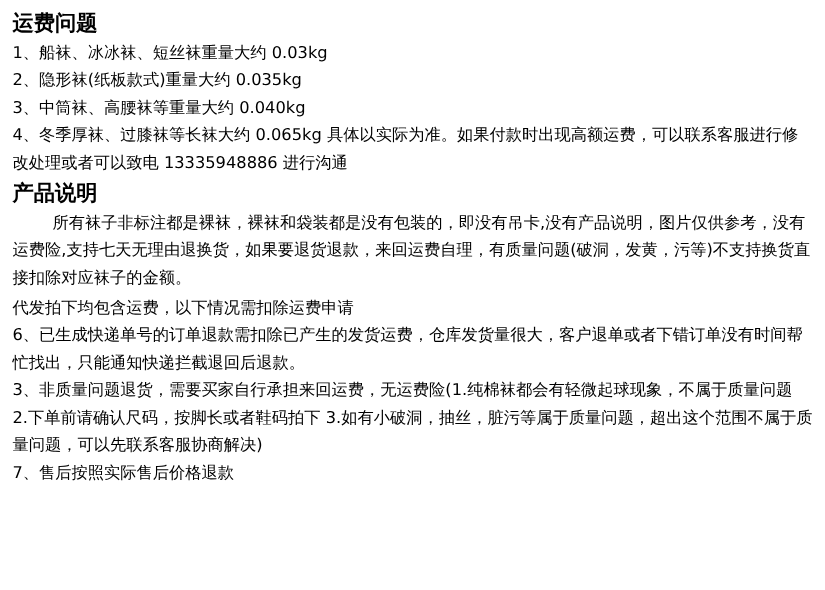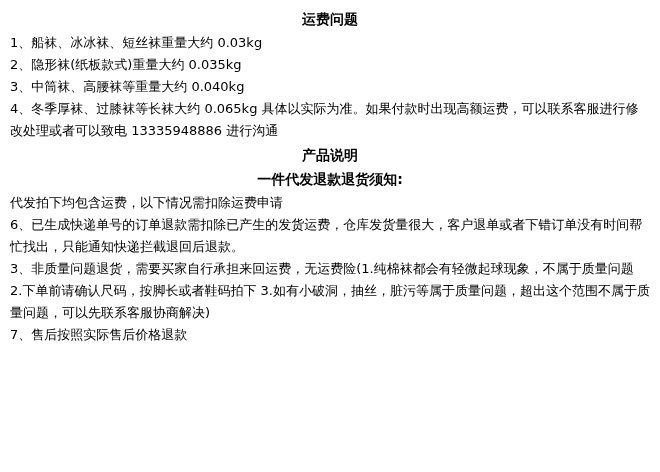--- a/index.html
+++ b/index.html
@@ -15,26 +15,25 @@
     overflow: hidden;
   }
   .page {
     width: 660px;
     height: 472px;
     box-sizing: border-box;
     padding: 8px 10px 0 10px;
     position: relative;
   }
   .section-title {
-    font-size: 14px;
+    font-size: 17px;
     font-weight: bold;
     line-height: 22px;
     margin: 0 0 2px 0;
     letter-spacing: 0px;
-    text-align: center;
   }
   .line {
     font-size: 13px;
     line-height: 22px;
     margin: 0;
     letter-spacing: 0px;
   }
   .indent {
     text-indent: 32px;
   }
@@ -50,23 +49,23 @@
   <div class="block">
     <div class="section-title">运费问题</div>
     <p class="line">1、船袜、冰冰袜、短丝袜重量大约 0.03kg</p>
     <p class="line">2、隐形袜(纸板款式)重量大约 0.035kg</p>
     <p class="line">3、中筒袜、高腰袜等重量大约 0.040kg</p>
     <p class="line">4、冬季厚袜、过膝袜等长袜大约 0.065kg 具体以实际为准。如果付款时出现高额运费，可以联系客服进行修改处理或者可以致电 13335948886 进行沟通</p>
   </div>
 
   <div class="block">
     <div class="section-title">产品说明</div>
+    <p class="line indent">所有袜子非标注都是裸袜，裸袜和袋装都是没有包装的，即没有吊卡,没有产品说明，图片仅供参考，没有运费险,支持七天无理由退换货，如果要退货退款，来回运费自理，有质量问题(破洞，发黄，污等)不支持换货直接扣除对应袜子的金额。</p>
   </div>
 
   <div class="block">
-    <div class="section-title">一件代发退款退货须知:</div>
     <p class="line">代发拍下均包含运费，以下情况需扣除运费申请</p>
     <p class="line">6、已生成快递单号的订单退款需扣除已产生的发货运费，仓库发货量很大，客户退单或者下错订单没有时间帮忙找出，只能通知快递拦截退回后退款。</p>
     <p class="line">3、非质量问题退货，需要买家自行承担来回运费，无运费险(1.纯棉袜都会有轻微起球现象，不属于质量问题 2.下单前请确认尺码，按脚长或者鞋码拍下 3.如有小破洞，抽丝，脏污等属于质量问题，超出这个范围不属于质量问题，可以先联系客服协商解决)</p>
     <p class="line">7、售后按照实际售后价格退款</p>
   </div>
 
 </div>
 
 </body></html>

